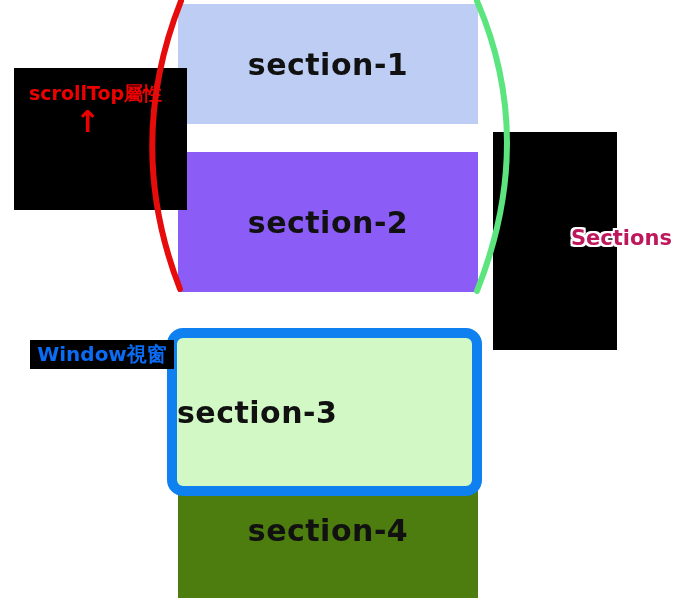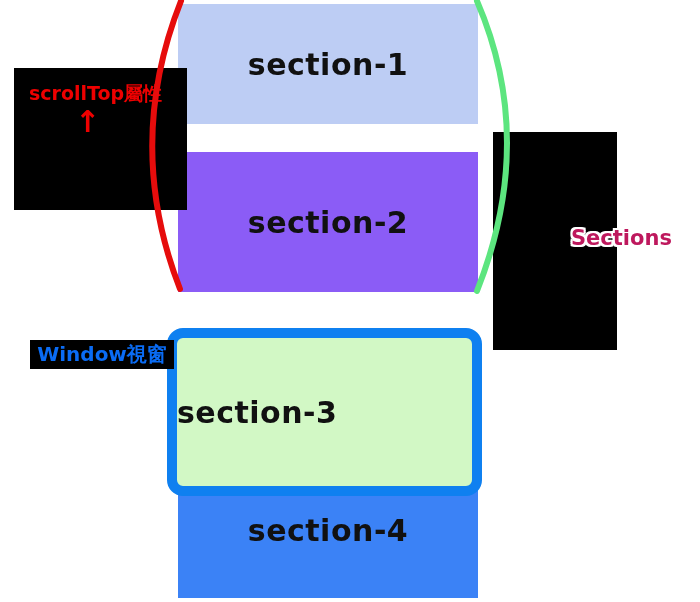--- a/index.html
+++ b/index.html
@@ -72,21 +72,21 @@
   </div>
 
   <div class="section sec2" style="background: #8b5cf6;">
     <span>section-2</span>
   </div>
 
   <div class="window-frame" style="background: rgb(210, 248, 197);">
     <span>section-3</span>
   </div>
 
-  <div class="section sec4" style="background: #3b82f6;">
+  <div class="section sec4" style="background: #4d7c0f;">
     <span>section-4</span>
   </div>
 
   <div class="label-box scrolltop-box" style="color: rgb(238, 0, 0);">
     <div class="line title">scrollTop屬性</div>
     <div class="arrow">↑</div>
   </div>
 
   <div class="label-box window-label-box" style="color: rgb(10, 108, 245);">
     <span>Window視窗</span>

